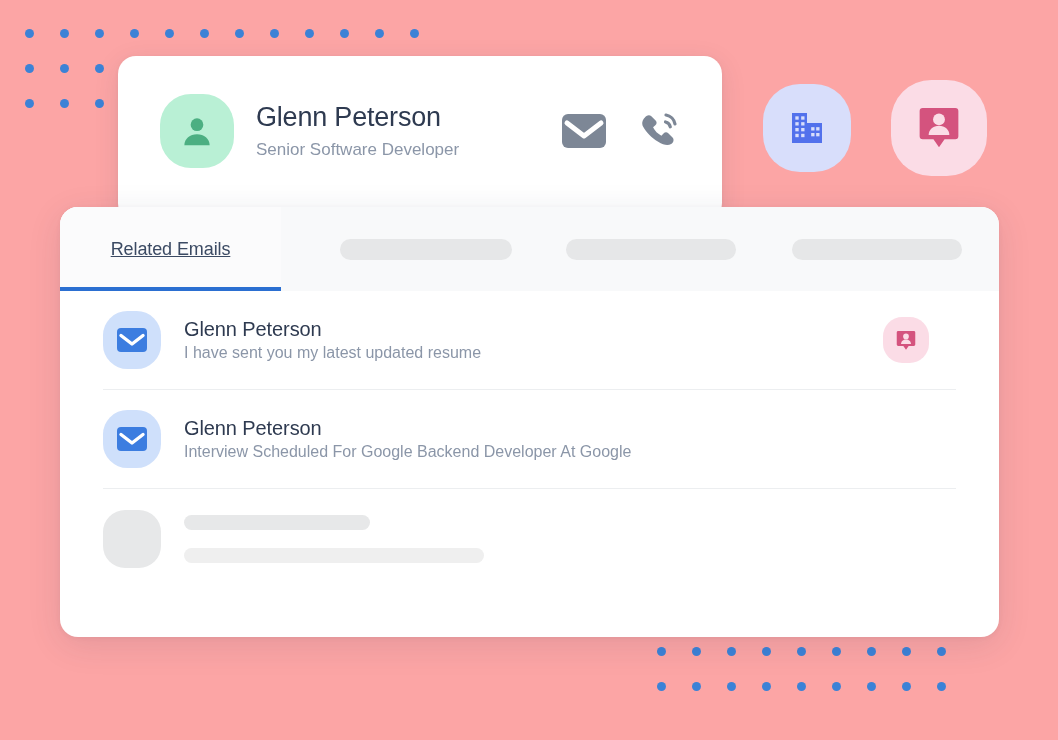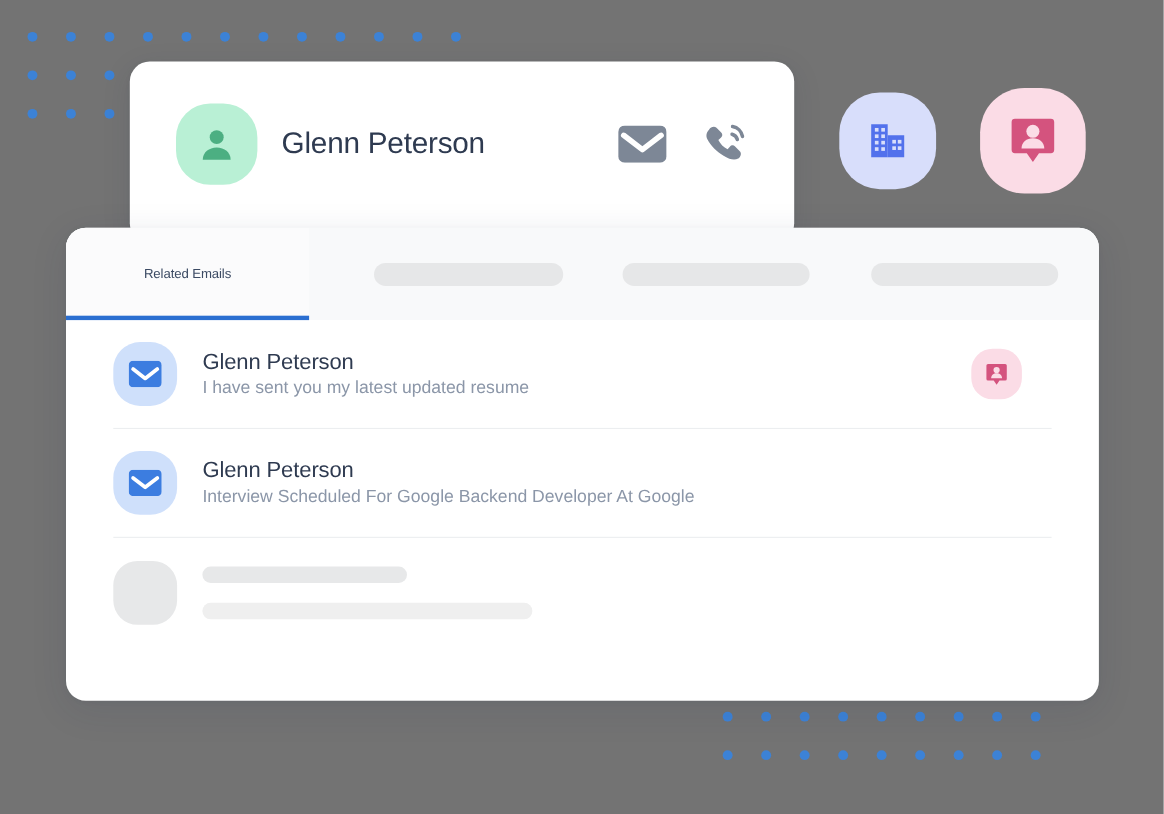--- a/index.html
+++ b/index.html
@@ -10,21 +10,21 @@
     height: 740px;
     background: #ffffff;
     font-family: "Liberation Sans", sans-serif;
     overflow: hidden;
   }
 
   #stage {
     position: relative;
     width: 1058px;
     height: 740px;
-    background: #737373;
+    background: #fca5a5;
   }
 
   
   .dot-grid { position: absolute; }
   .dot {
     position: absolute;
     width: 9px; height: 9px;
     border-radius: 50%;
     background: #3c82d6;
   }
@@ -136,23 +136,24 @@
     position: relative;
     height: 84px;
     width: 221px;
     background: #fbfbfc;
     display: flex;
     align-items: center;
     justify-content: center;
     cursor: pointer;
   }
   #tab-related-emails .tab-label {
-    font-size: 12px;
+    font-size: 18px;
     color: #3b4a63;
     letter-spacing: -0.1px;
+    text-decoration: underline;
   }
   #tab-underline {
     position: absolute;
     left: 0; bottom: 0;
     width: 221px; height: 4px;
     background: #2b6fd1;
   }
 
   .tab-skeleton {
     height: 21px;
@@ -258,20 +259,21 @@
 
       <div class="squircle" id="contact-avatar">
         <svg width="38" height="38" viewBox="0 0 24 24">
           <circle cx="12" cy="8" r="4" fill="#4caf82"></circle>
           <path d="M4 21c0-4.2 3.6-7 8-7s8 2.8 8 7z" fill="#4caf82"></path>
         </svg>
       </div>
 
       <div class="contact-text">
         <div id="contact-name">Glenn Peterson</div>
+        <div id="contact-title">Senior Software Developer</div>
       </div>
 
       <div class="contact-actions">
         <span class="action-icon">
           <svg width="44" height="34" viewBox="0 0 44 34">
             <rect x="0" y="0" width="44" height="34" rx="6" fill="#7d8796"></rect>
             <path d="M5 9 L22 22 L39 9" fill="none" stroke="#ffffff" stroke-width="5" stroke-linecap="round" stroke-linejoin="round"></path>
           </svg>
         </span>
         <span class="action-icon">

